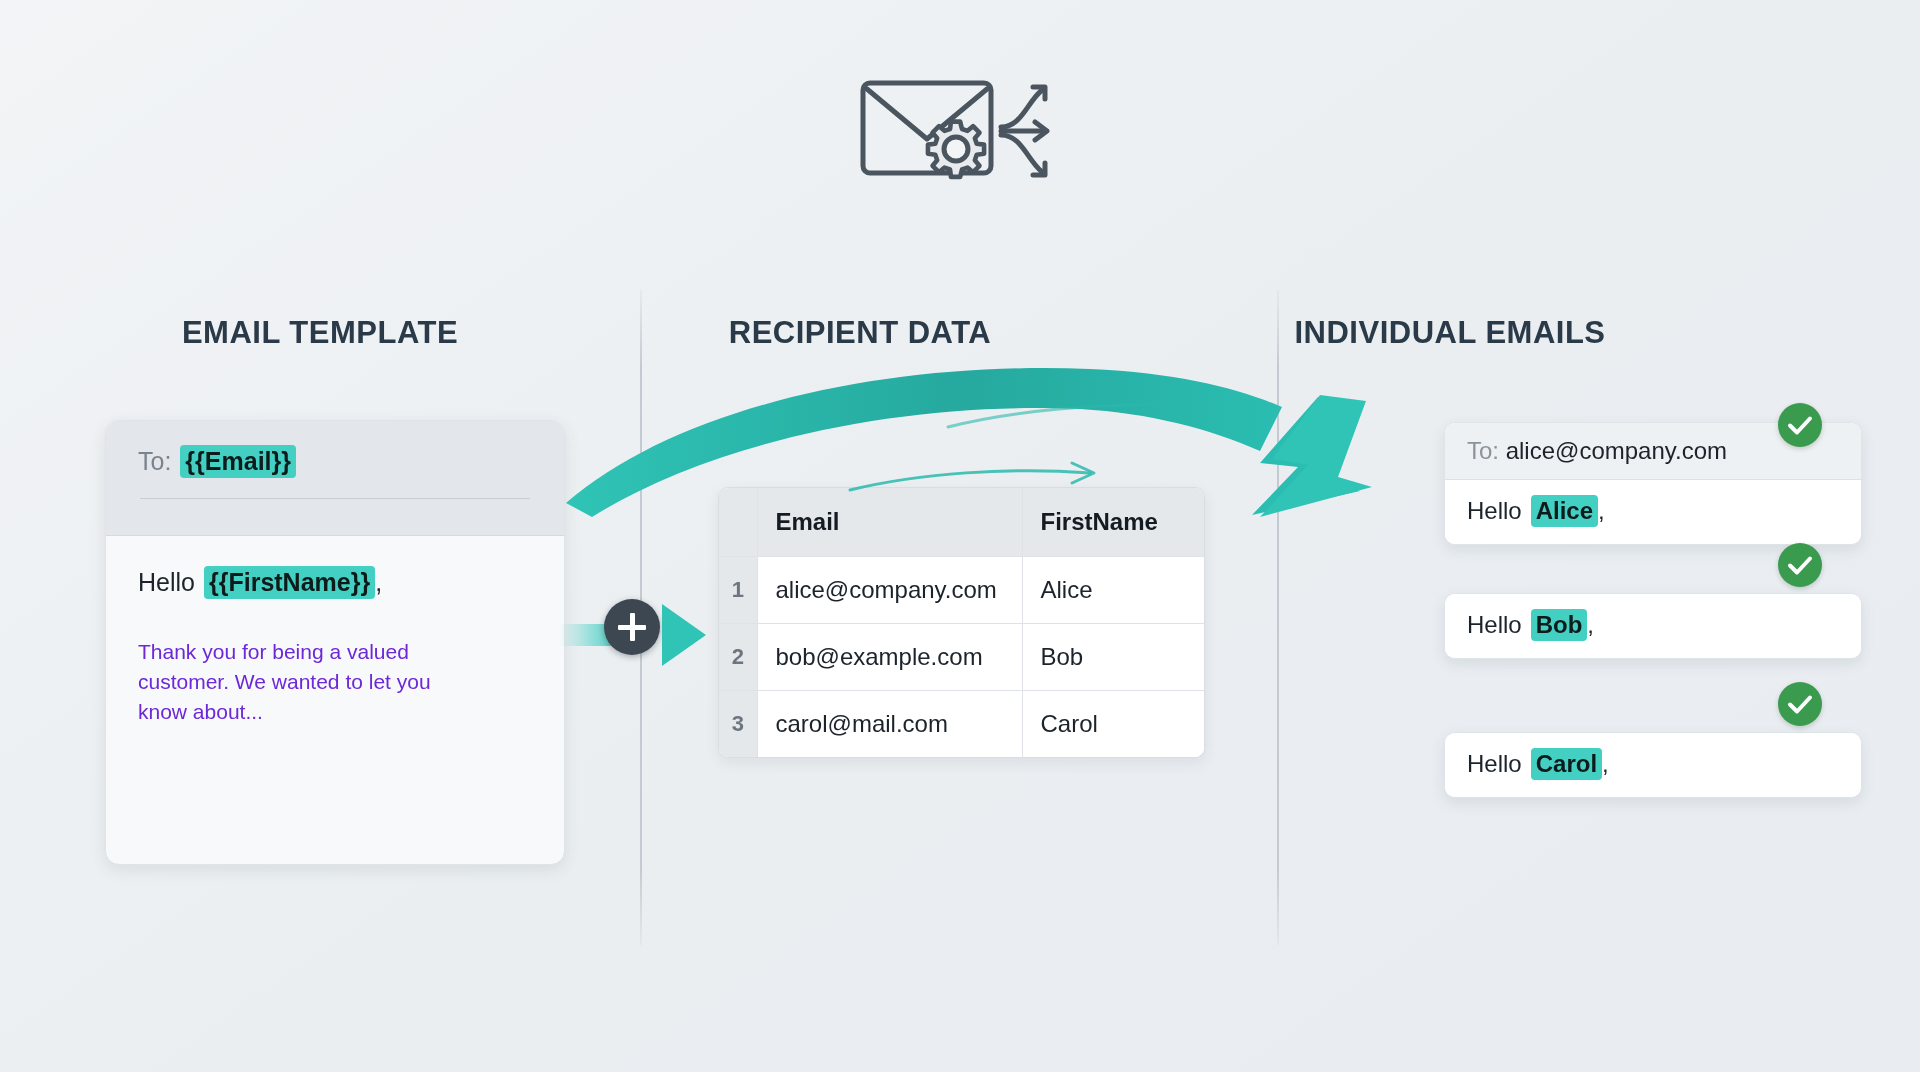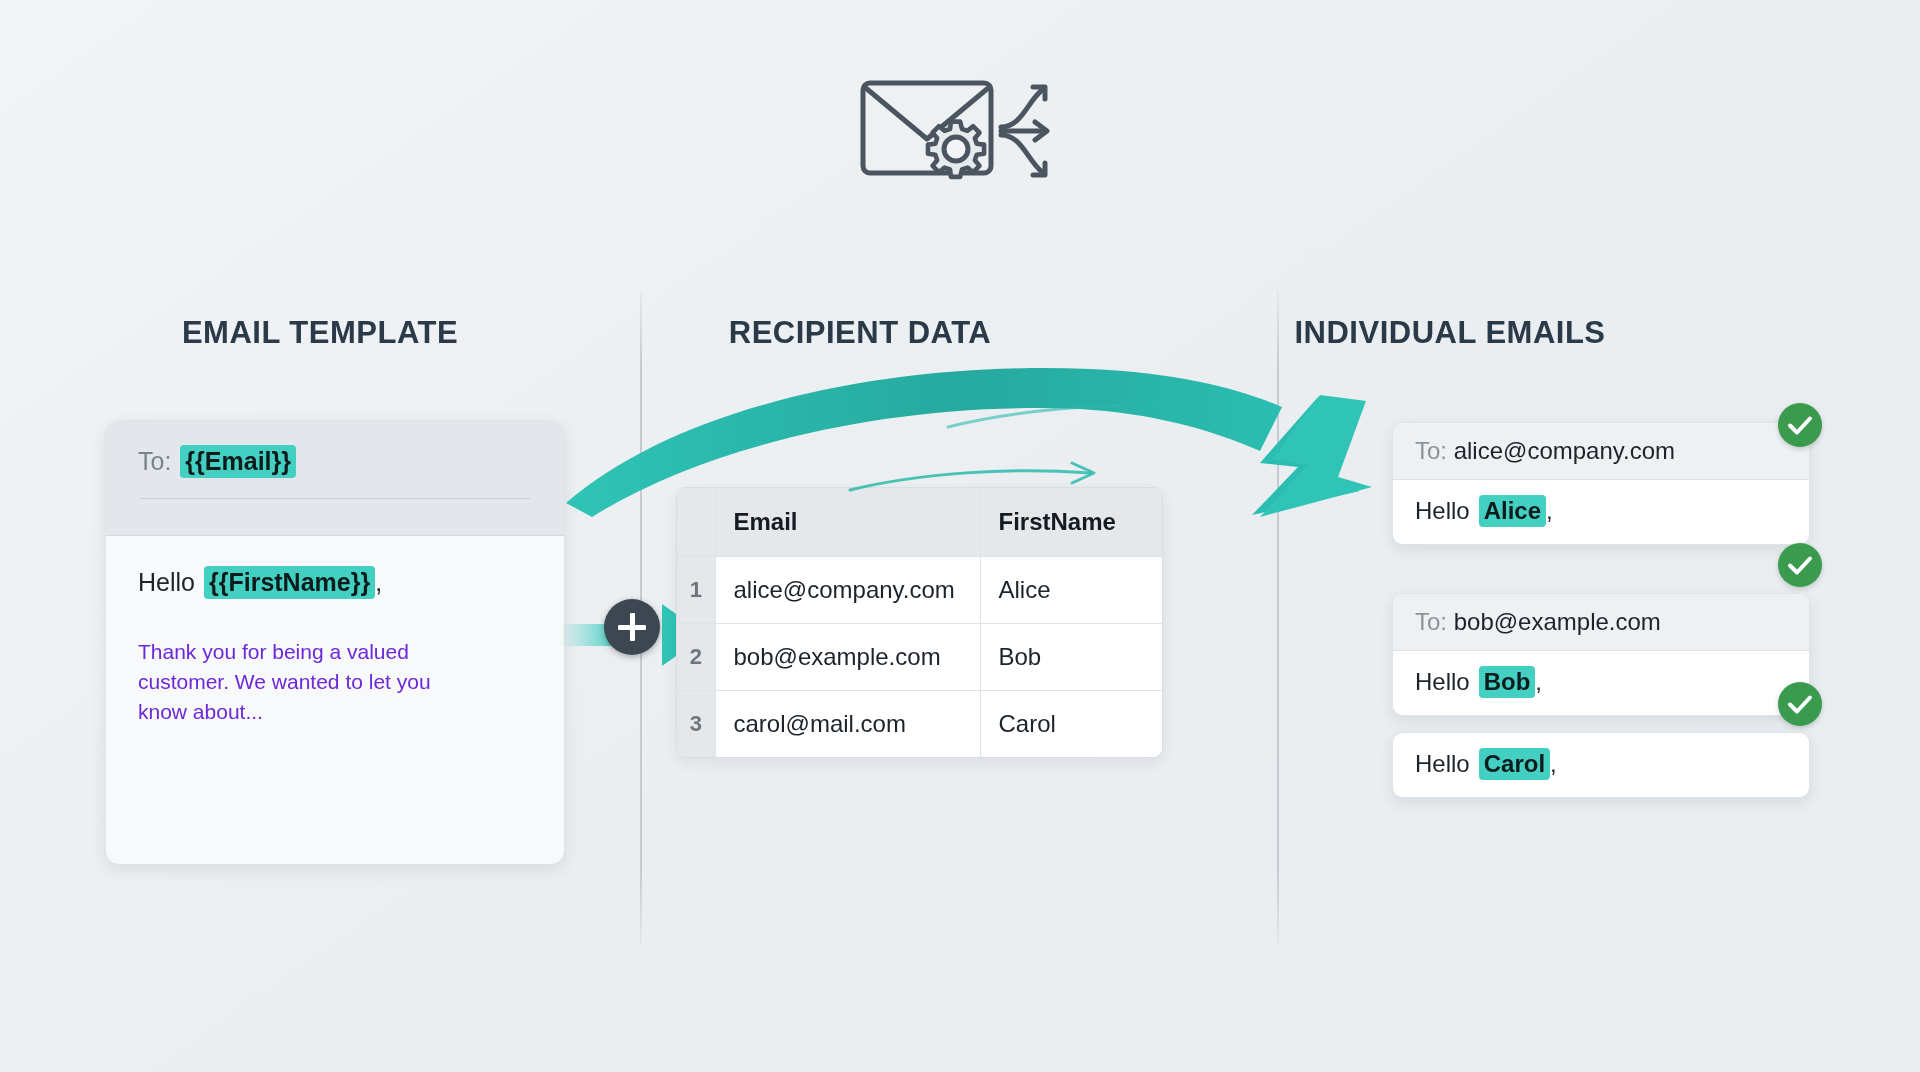--- a/index.html
+++ b/index.html
@@ -92,21 +92,21 @@
     box-shadow: 0 2px 6px rgba(30,40,50,0.35);
   }
   #merge-plus::before, #merge-plus::after {
     content: ""; position: absolute; background: #ffffff; border-radius: 1px;
   }
   #merge-plus::before { left: 14px; top: 25.5px; width: 28px; height: 5px; }
   #merge-plus::after  { left: 25.5px; top: 14px; width: 5px; height: 28px; }
 
   
   #recipient-table {
-    position: absolute; left: 676px; top: 487px;
+    position: absolute; left: 718px; top: 487px;
     width: 487px;
     background: #ffffff;
     border: 1px solid #d8dde2;
     border-radius: 10px;
     box-shadow: 0 5px 14px rgba(40,55,70,0.08);
     overflow: hidden;
     border-collapse: collapse;
   }
   #recipient-table table { width: 100%; border-collapse: collapse; }
   #recipient-table th, #recipient-table td {
@@ -137,21 +137,21 @@
   }
   .col-email { width: 265px; }
   #recipient-table tr:last-child td { border-bottom: none; }
   #recipient-table th:last-child, #recipient-table td:last-child { border-right: none; }
 
   
   #flow-arrow { position: absolute; left: 560px; top: 355px; width: 840px; height: 180px; }
 
   
   .email-card {
-    position: absolute; left: 1392px;
+    position: absolute; left: 1444px;
     width: 418px;
     background: #ffffff;
     border: 1px solid #dfe4e8;
     border-radius: 11px;
     box-shadow: 0 5px 14px rgba(40,55,70,0.10);
     overflow: hidden;
   }
   #email-card-0 { top: 422px; }
   #email-card-1 { top: 593px; }
   #email-card-2 { top: 732px; }
@@ -297,24 +297,20 @@
       <span class="comma">,</span>
     </div>
   </div>
   <div class="check-badge" id="check-badge-0">
     <svg width="44" height="44" viewBox="0 0 44 44">
         <path d="M12 22.5 L19 29.5 L32 15.5" stroke="#ffffff" stroke-width="4" fill="none" stroke-linecap="round" stroke-linejoin="round"></path>
       </svg>
   </div>
 
   <div class="email-card" id="email-card-1">
-    <div class="email-card-head">
-      <span class="lbl">To:</span>
-      <span>bob@example.com</span>
-    </div>
     <div class="email-card-body">
       <span>Hello</span>
       <span style="width:9px"></span>
       <span class="token">Bob</span>
       <span class="comma">,</span>
     </div>
   </div>
   <div class="check-badge" id="check-badge-1">
     <svg width="44" height="44" viewBox="0 0 44 44">
         <path d="M12 22.5 L19 29.5 L32 15.5" stroke="#ffffff" stroke-width="4" fill="none" stroke-linecap="round" stroke-linejoin="round"></path>

